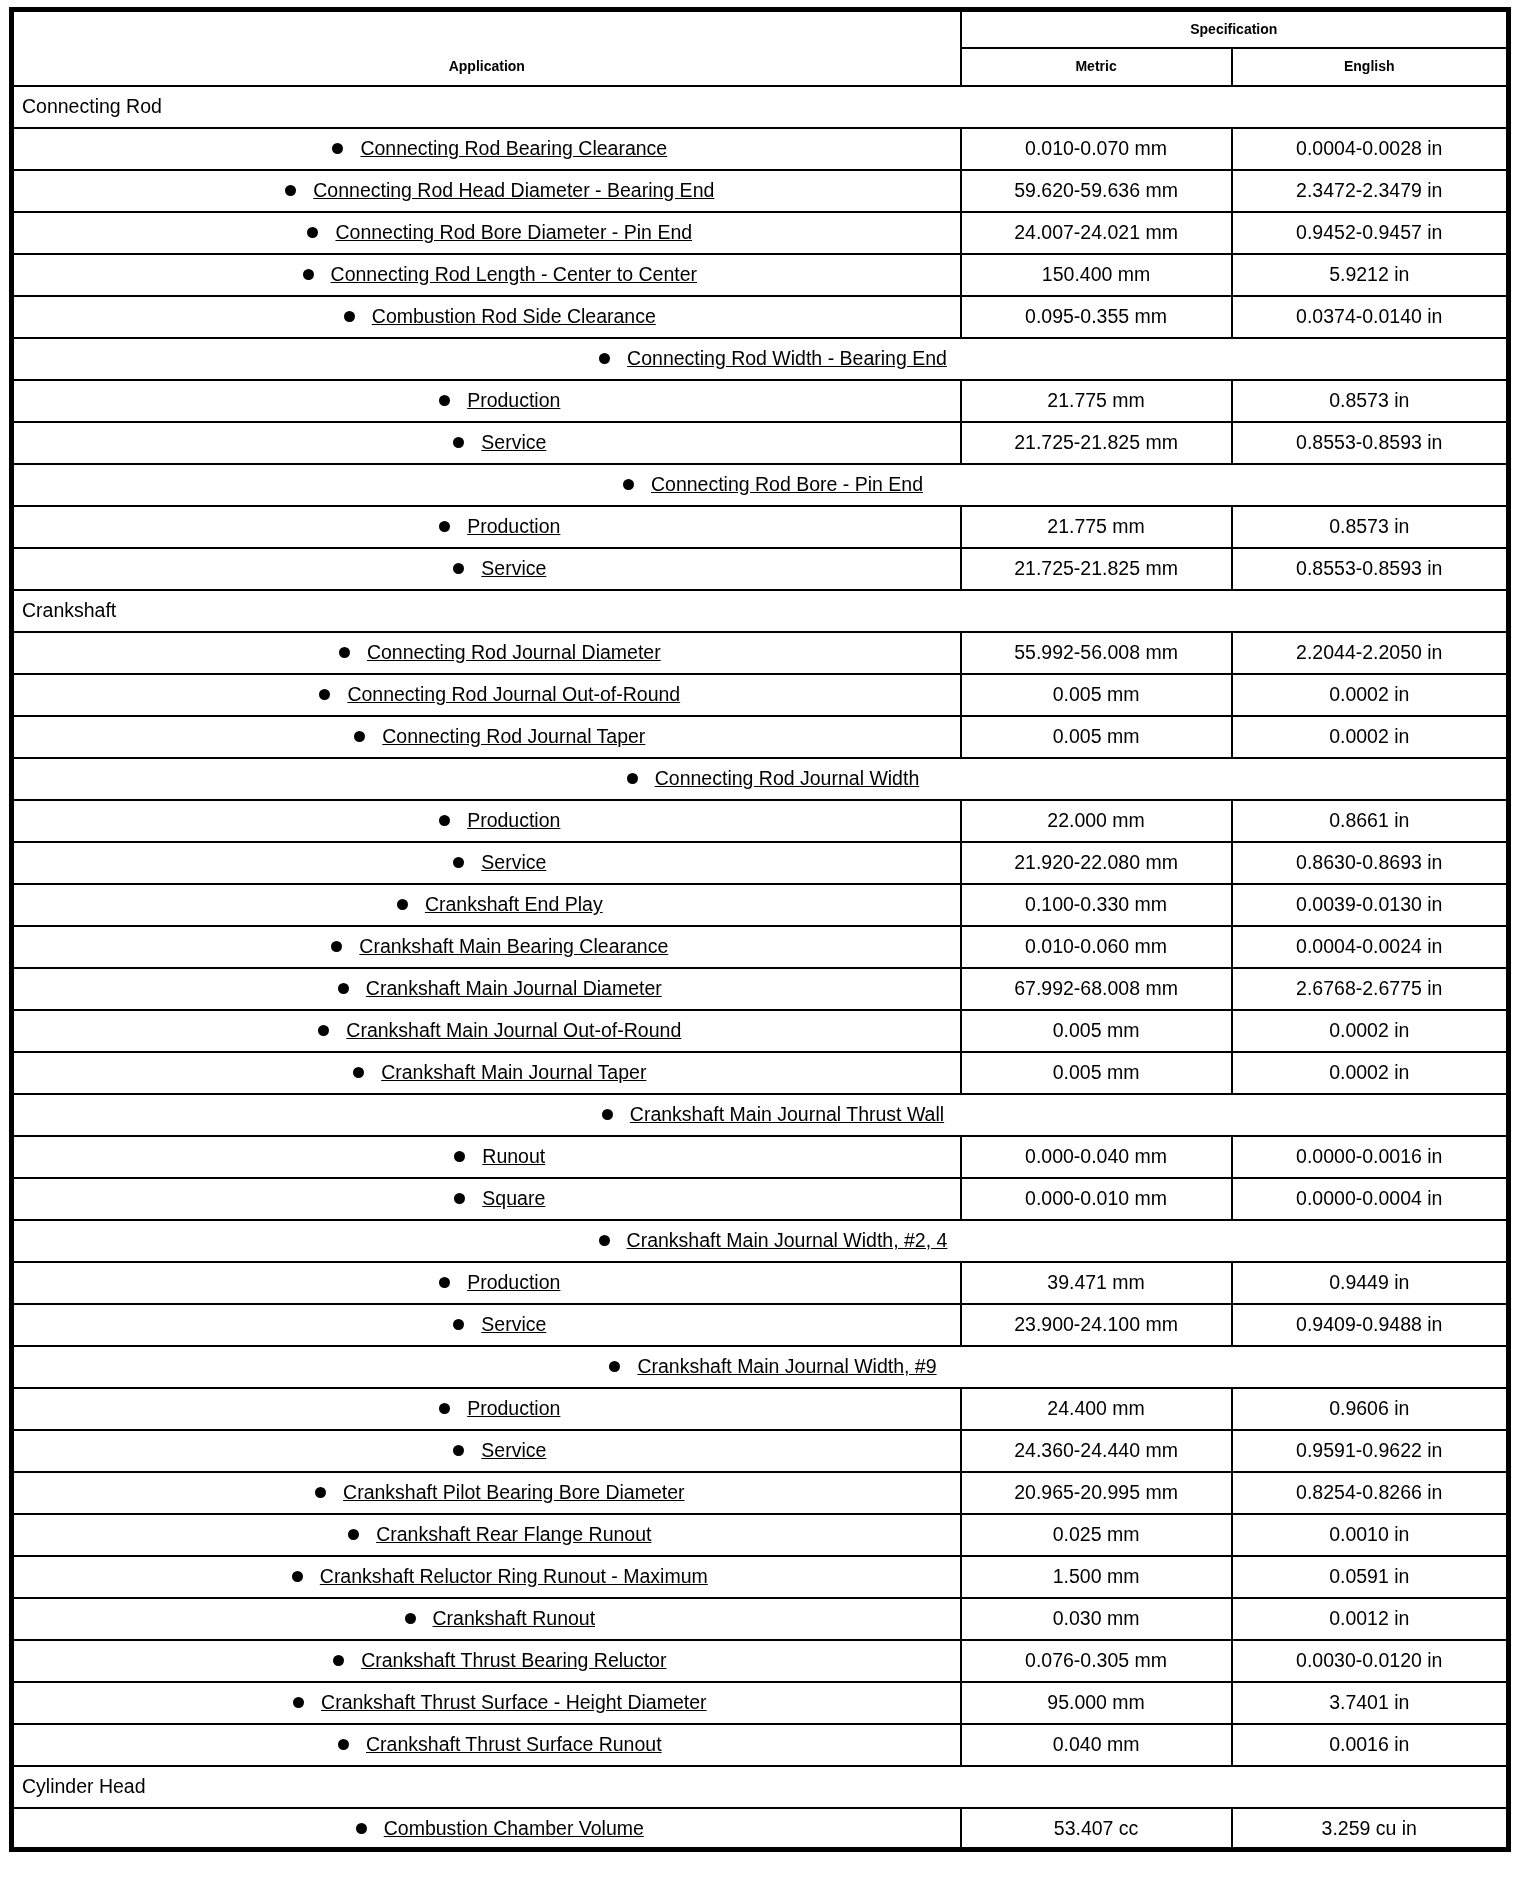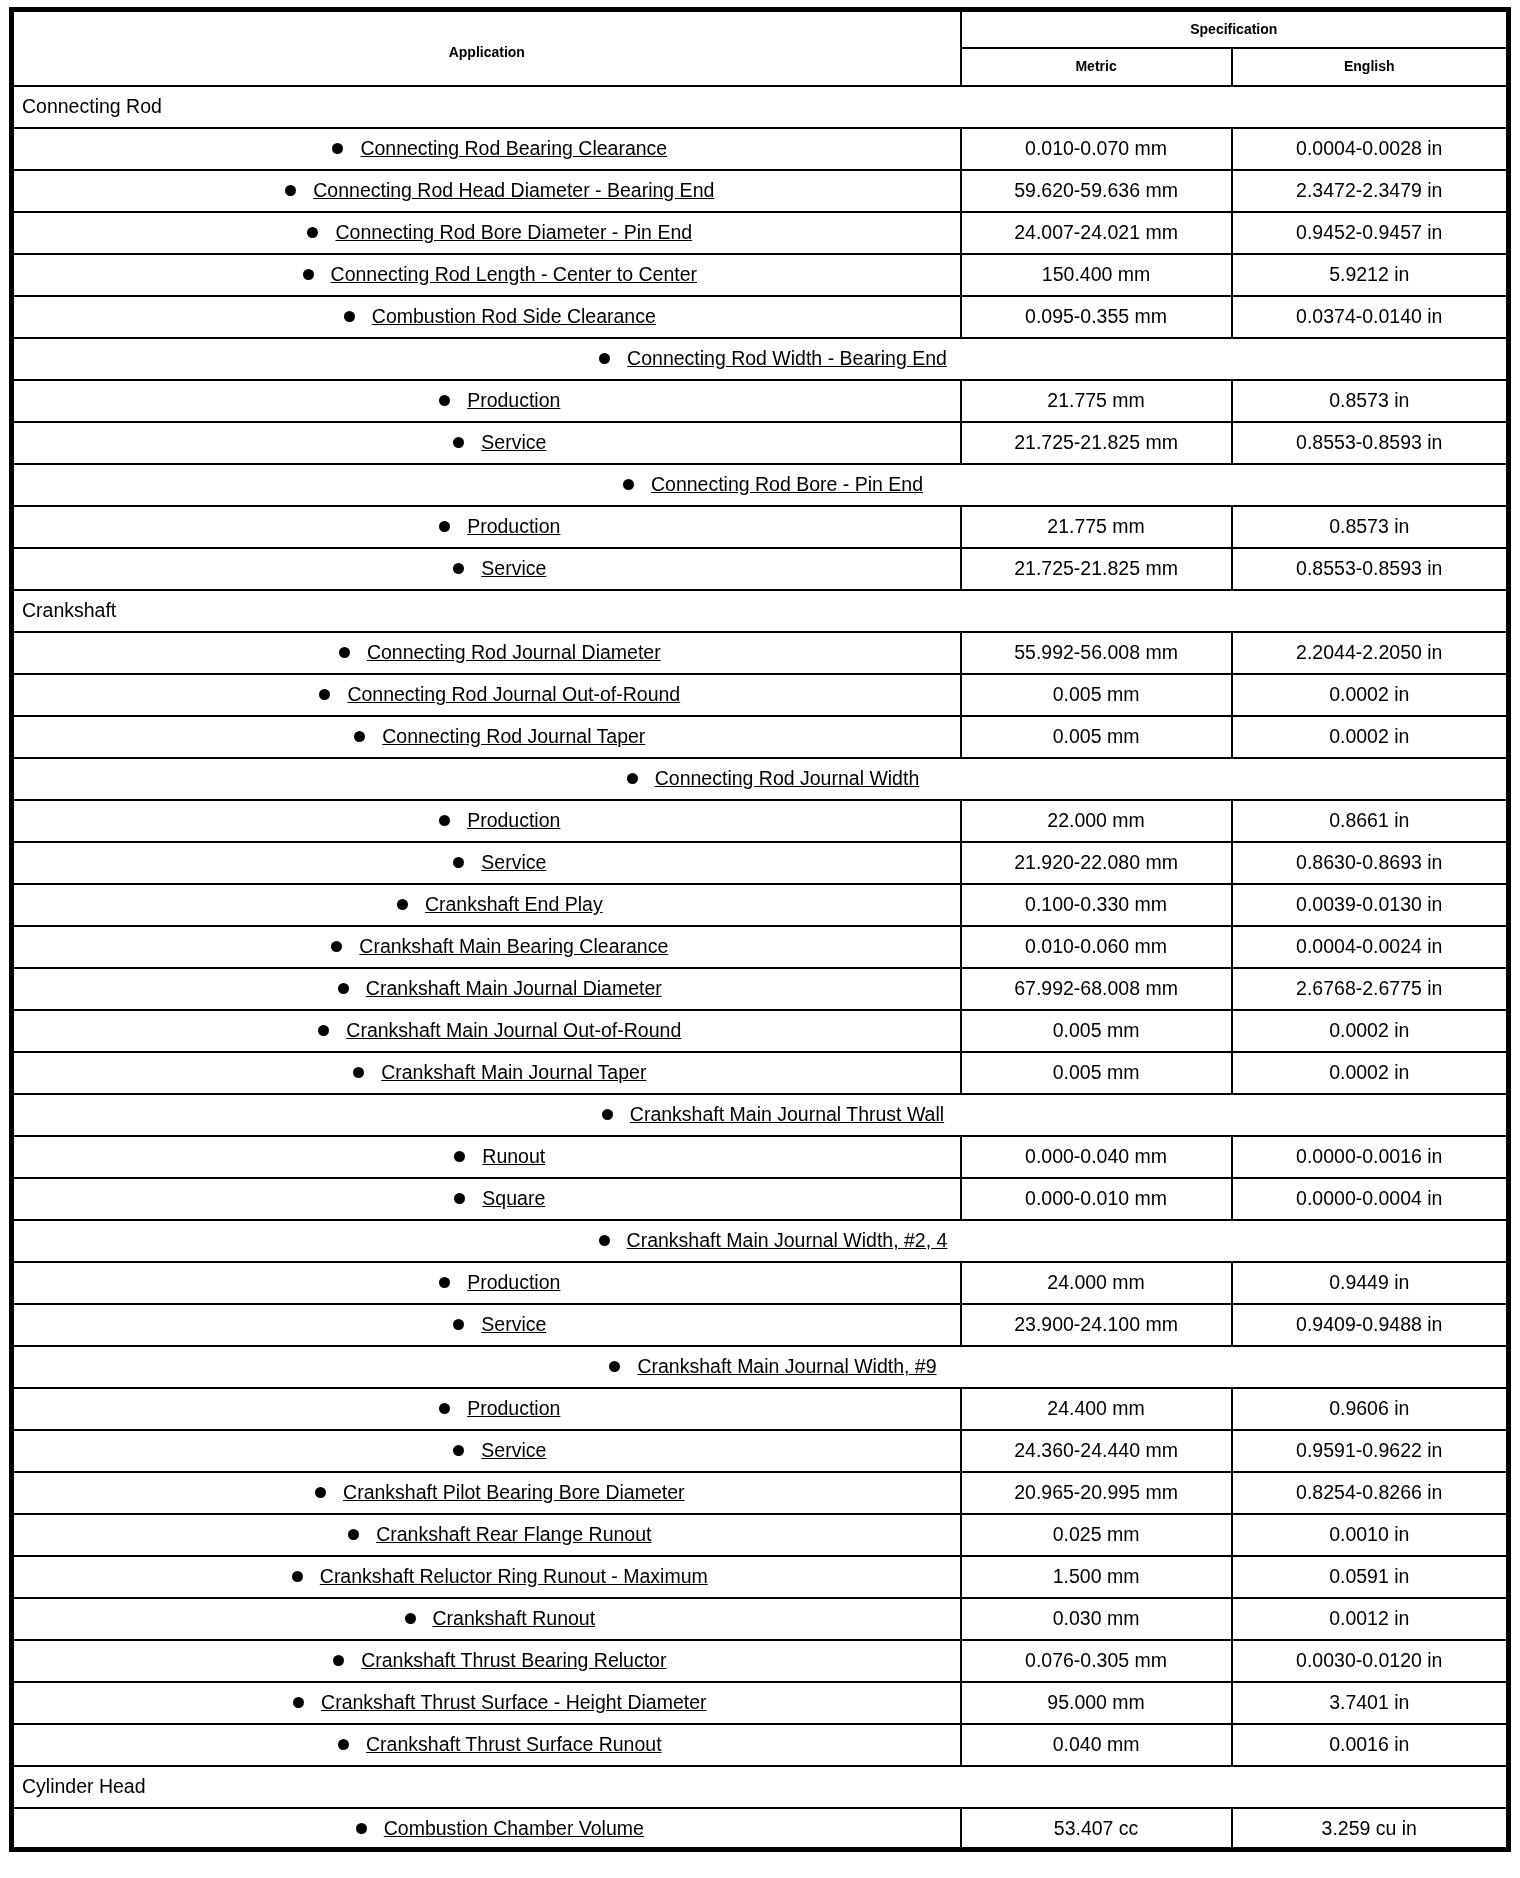--- a/index.html
+++ b/index.html
@@ -36,21 +36,21 @@
   thead th {
     font-weight: bold;
     text-align: center;
     font-size: 14px;
     height: 38px;
     vertical-align: middle;
     padding: 2px 4px;
   }
   th.app-header {
     vertical-align: bottom;
-    padding-bottom: 24px;
+    padding-bottom: 10px;
   }
   tbody td {
     height: 42px;
     vertical-align: middle;
   }
   td.section-cell {
     text-align: left;
     padding-left: 8px;
   }
   td.label-cell {
@@ -215,21 +215,21 @@
         <tr>
           <td class="label-cell"><span class="bullet"></span><span>Square</span></td>
           <td class="value-cell">0.000-0.010 mm</td>
           <td class="value-cell">0.0000-0.0004 in</td>
         </tr>
         <tr>
           <td class="label-cell" colspan="3"><span class="bullet"></span><span>Crankshaft Main Journal Width, #2, 4</span></td>
         </tr>
         <tr>
           <td class="label-cell"><span class="bullet"></span><span>Production</span></td>
-          <td class="value-cell">24.000 mm</td>
+          <td class="value-cell">39.471 mm</td>
           <td class="value-cell">0.9449 in</td>
         </tr>
         <tr>
           <td class="label-cell"><span class="bullet"></span><span>Service</span></td>
           <td class="value-cell">23.900-24.100 mm</td>
           <td class="value-cell">0.9409-0.9488 in</td>
         </tr>
         <tr>
           <td class="label-cell" colspan="3"><span class="bullet"></span><span>Crankshaft Main Journal Width, #9</span></td>
         </tr>

